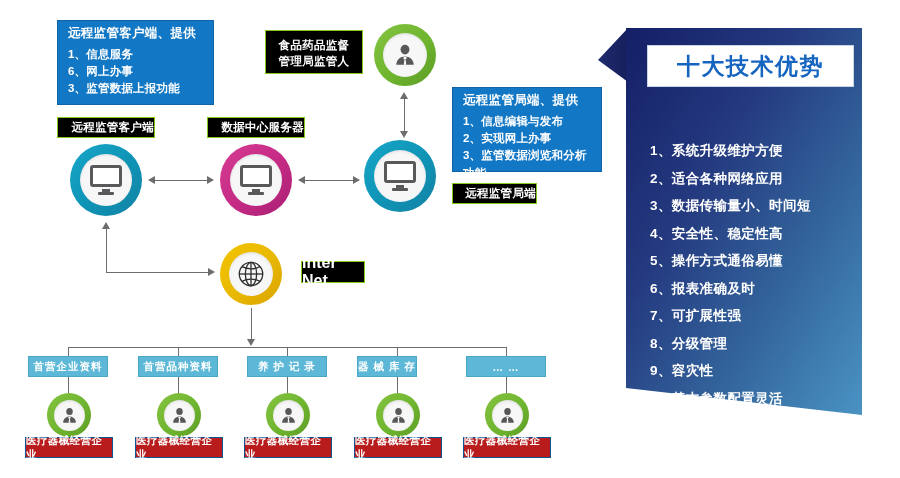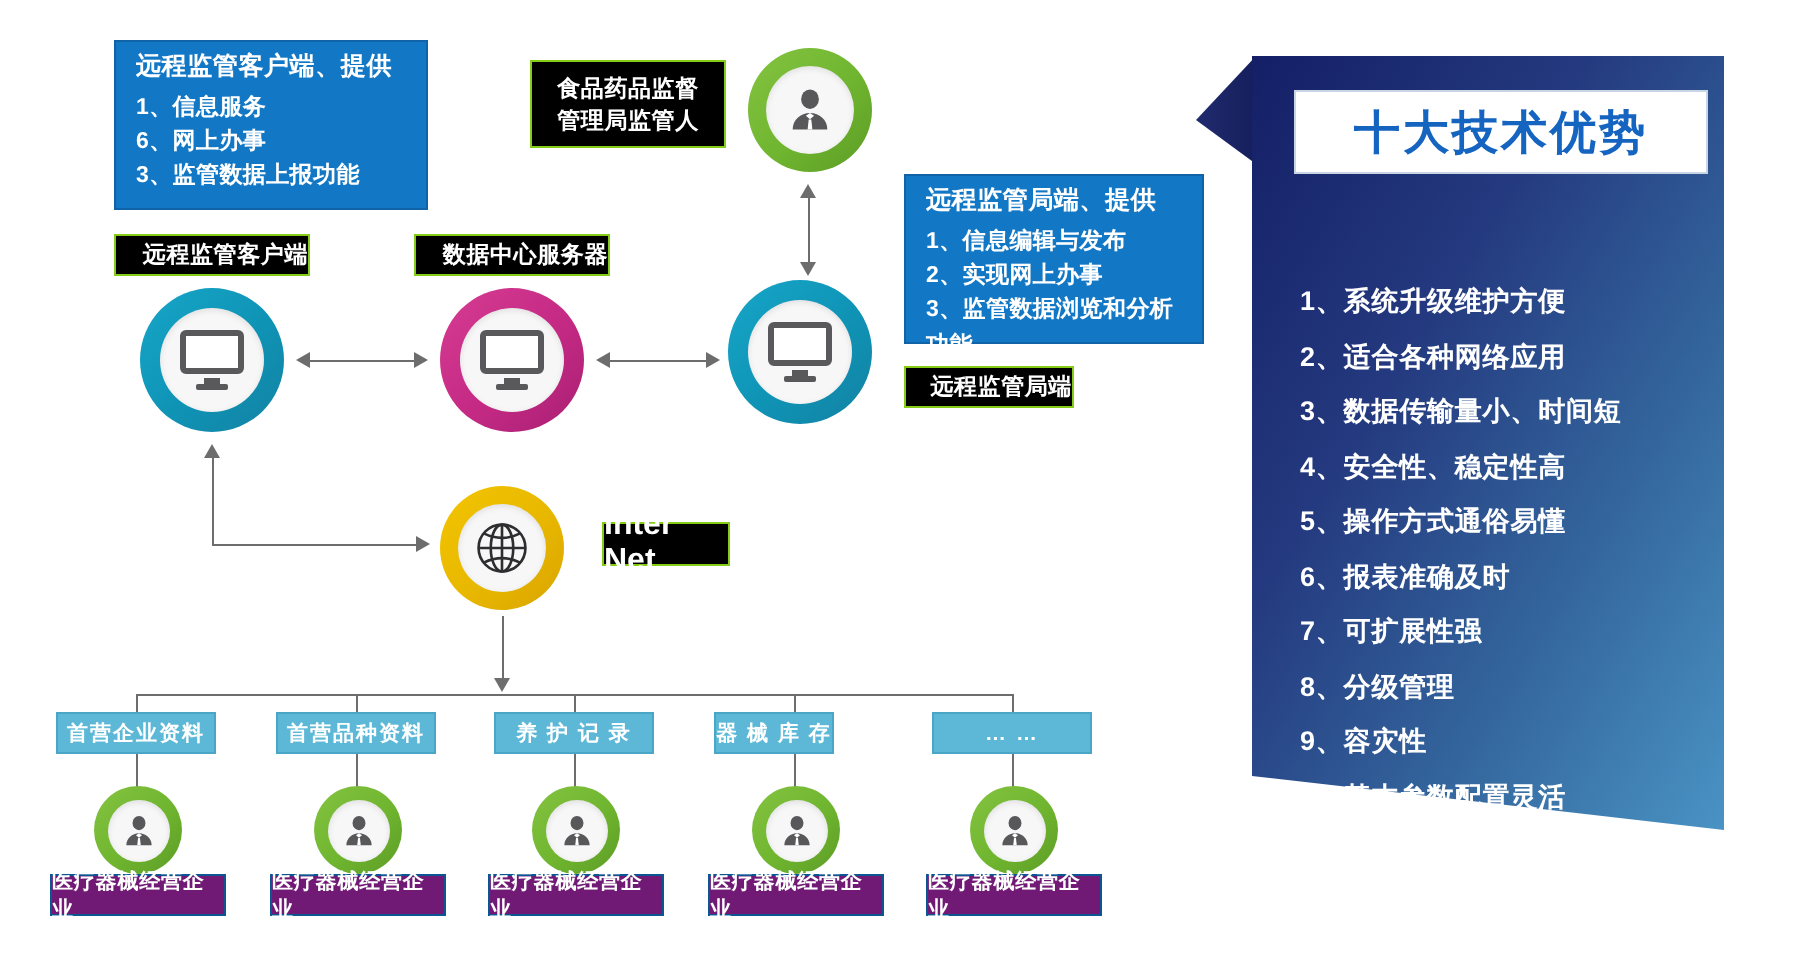--- a/index.html
+++ b/index.html
@@ -26,21 +26,21 @@
   }
   .tag-box.two-line{flex-direction:column;line-height:1.45;padding:3px 6px;}
 
   .tag-light{
     background:#5cb8d6;border:1px solid #4aa6c6;color:#ffffff;
     font-size:10.5px;font-weight:bold;display:flex;align-items:center;
     justify-content:center;box-sizing:border-box;letter-spacing:1px;
   }
 
   .tag-deep{
-    background:#701a75;border:1px solid #0d5493;color:#ffffff;
+    background:#b91c1c;border:1px solid #0d5493;color:#ffffff;
     font-size:10.5px;font-weight:bold;display:flex;align-items:center;
     justify-content:flex-end;box-sizing:border-box;letter-spacing:.4px;
   }
 
   
   .node{position:absolute;border-radius:50%;display:flex;align-items:center;justify-content:center;}
   .ring{
     width:100%;height:100%;border-radius:50%;
     display:flex;align-items:center;justify-content:center;
     box-sizing:border-box;position:relative;

